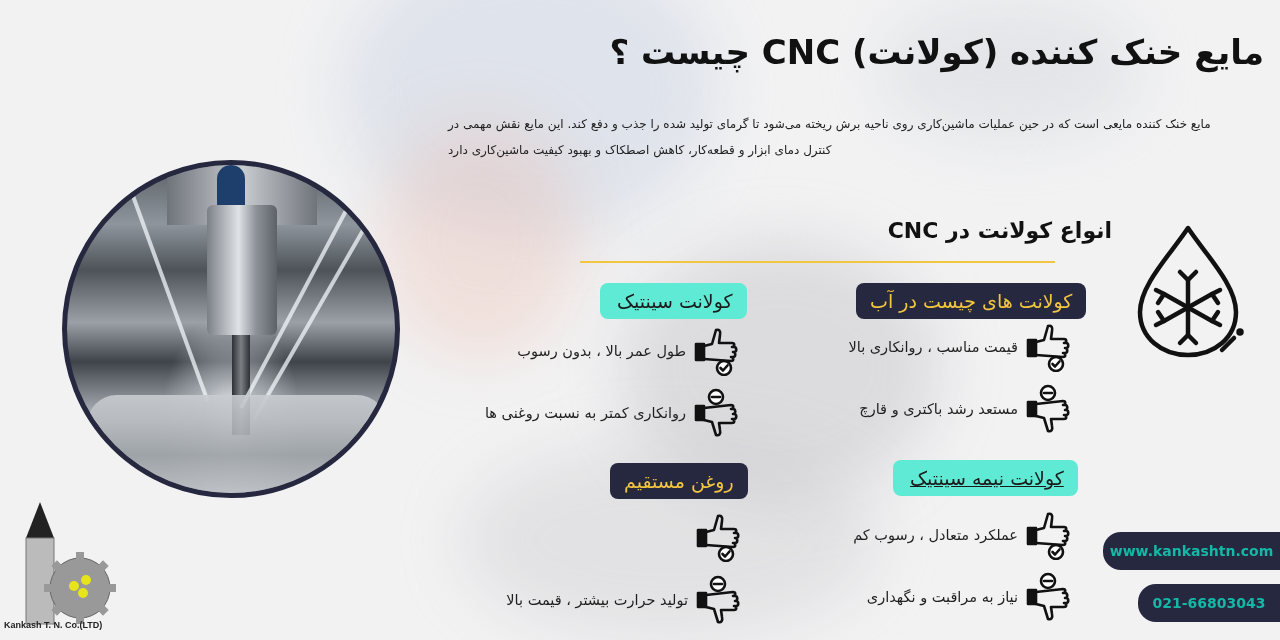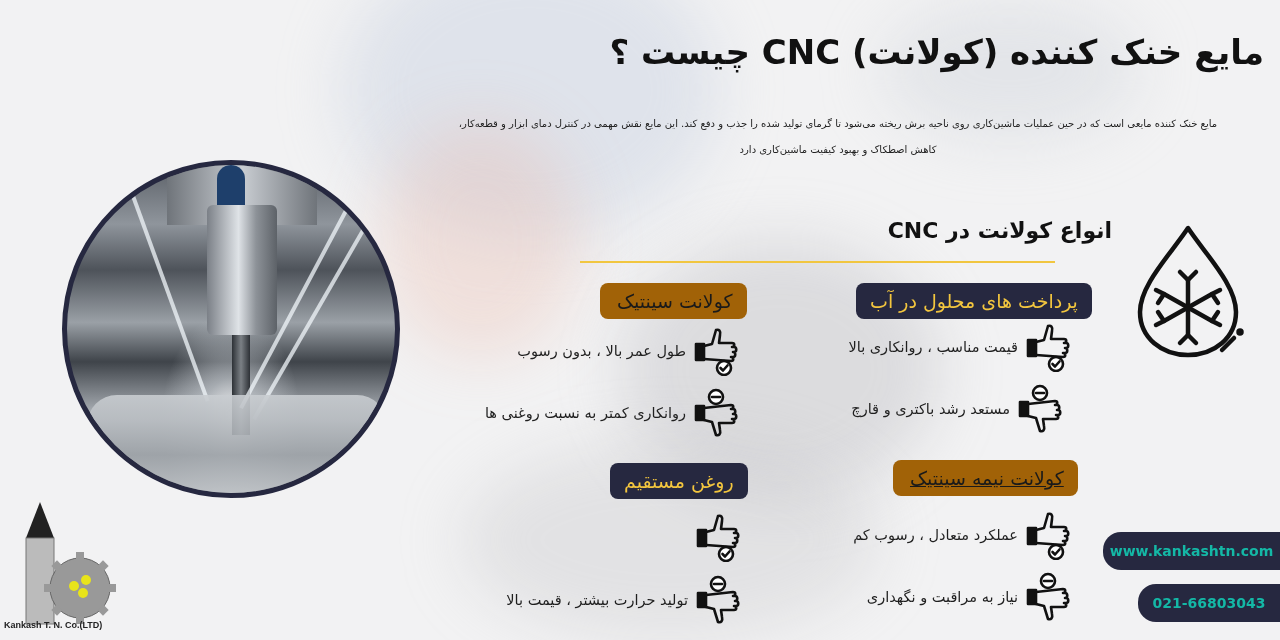--- a/index.html
+++ b/index.html
@@ -19,21 +19,21 @@
   .bg-blob.d { left: 880px; top: 0px; width: 260px; height: 140px; background: rgba(200,205,215,0.35); }
   .bg-blob.e { left: 460px; top: 440px; width: 420px; height: 200px; background: rgba(185,185,190,0.28); }
 
   .title {
     position: absolute; right: 16px; top: 32px;
     font-size: 34px; font-weight: bold; direction: rtl; color: #111;
     white-space: nowrap;
   }
   .intro {
     position: absolute; right: 52px; top: 111px; width: 780px;
-    font-size: 10px; line-height: 26px; direction: rtl; text-align: center; color: #222;
+    font-size: 12px; line-height: 26px; direction: rtl; text-align: left; color: #222;
   }
   .section-heading {
     position: absolute; right: 168px; top: 218px;
     font-size: 22px; font-weight: bold; direction: rtl; color: #111; white-space: nowrap;
   }
   .heading-rule {
     position: absolute; left: 580px; top: 261px; width: 475px; height: 2px; background: #f1c640;
   }
   .drop-icon { position: absolute; left: 1130px; top: 220px; width: 130px; height: 140px; }
 
@@ -56,21 +56,21 @@
   .photo .jet.j2 { left: 280px; top: 40px; transform: rotate(28deg); }
   .photo .jet.j3 { left: 300px; top: 55px; transform: rotate(30deg); }
   .photo .part { position: absolute; left: 20px; top: 230px; width: 300px; height: 120px;
     background: linear-gradient(180deg, #c9cdd1, #9fa4a9 50%, #d8dbde); border-radius: 30px 30px 0 0; opacity: .9; }
 
   .badge {
     position: absolute; height: 36px; padding: 0 14px; border-radius: 8px;
     font-size: 19px; line-height: 36px; direction: rtl; white-space: nowrap;
   }
   .badge.dark { background: #262840; color: #f3c63e; }
-  .badge.yellow { background: #a16207; color: #1a1a1a; padding-left: 17px; }
+  .badge.yellow { background: #5eead4; color: #1a1a1a; padding-left: 17px; }
 
   .item { position: absolute; display: flex; flex-direction: row-reverse; align-items: center; gap: 8px; direction: ltr; }
   .item .txt { font-size: 14.5px; direction: rtl; white-space: nowrap; color: #1f1f1f; }
   .item svg { width: 44px; height: 50px; flex: none; }
 
   .contact {
     position: absolute; background: #262840; color: #14b8a6; font-weight: bold;
     font-size: 14px; border-radius: 18px 0 0 18px; height: 38px; line-height: 38px; text-align: center;
     font-family: "DejaVu Sans", sans-serif;
   }
@@ -114,31 +114,31 @@
   <div class="spindle-head"></div>
   <div class="hose"></div>
   <div class="spindle"></div>
   <div class="tool"></div>
   <div class="jet j1"></div>
     <div class="jet j2"></div>
     <div class="jet j3"></div>
   <div class="part"></div>
 </div>
 
-<div class="badge dark" style="left:856px; top:283px;">پرداخت های محلول در آب</div>
+<div class="badge dark" style="left:856px; top:283px;">کولانت های چیست در آب</div>
 <div class="item" style="right:210px; top:322px;">
   <svg viewBox="0 0 44 50" fill="none" stroke="#111" stroke-width="2.6" stroke-linejoin="round" stroke-linecap="round">
     <rect x="2" y="18" width="8" height="16" fill="#111"></rect>
     <path d="M10 20 L18 18 L22 4 C25 3 27 5 26 9 L25 17 L38 17 C41 17 41 21 38 21 L40 21 C43 21 43 26 40 26 L39 26 C42 26 42 31 39 31 L37 31 C40 31 40 35 37 35 L10 33"></path>
     <circle cx="30" cy="42" r="7" fill="#fff"></circle>
     <polyline points="26.5,42 29,44.5 33.5,39.5"></polyline>
   </svg>
   <span class="txt">قیمت مناسب ، روانکاری بالا</span>
 </div>
-<div class="item" style="right:218px; top:384px;">
+<div class="item" style="right:210px; top:384px;">
   <svg viewBox="0 0 44 50" fill="none" stroke="#111" stroke-width="2.6" stroke-linejoin="round" stroke-linecap="round">
     <circle cx="22" cy="9" r="7" fill="#fff"></circle>
     <line x1="18" y1="9" x2="26" y2="9"></line>
     <rect x="2" y="18" width="8" height="14" fill="#111"></rect>
     <path d="M10 20 L37 17 C40 17 40 21 37 21 L39 21 C42 21 42 26 39 26 L40 26 C43 26 43 31 40 31 L38 31 C41 31 41 35 38 35 L25 35 L26 42 C27 46 25 48 22 47 L18 34 L10 32"></path>
   </svg>
   <span class="txt">مستعد رشد باکتری و قارچ</span>
 </div>
 
 <div class="badge yellow" style="left:600px; top:283px;">کولانت سینتیک</div>

